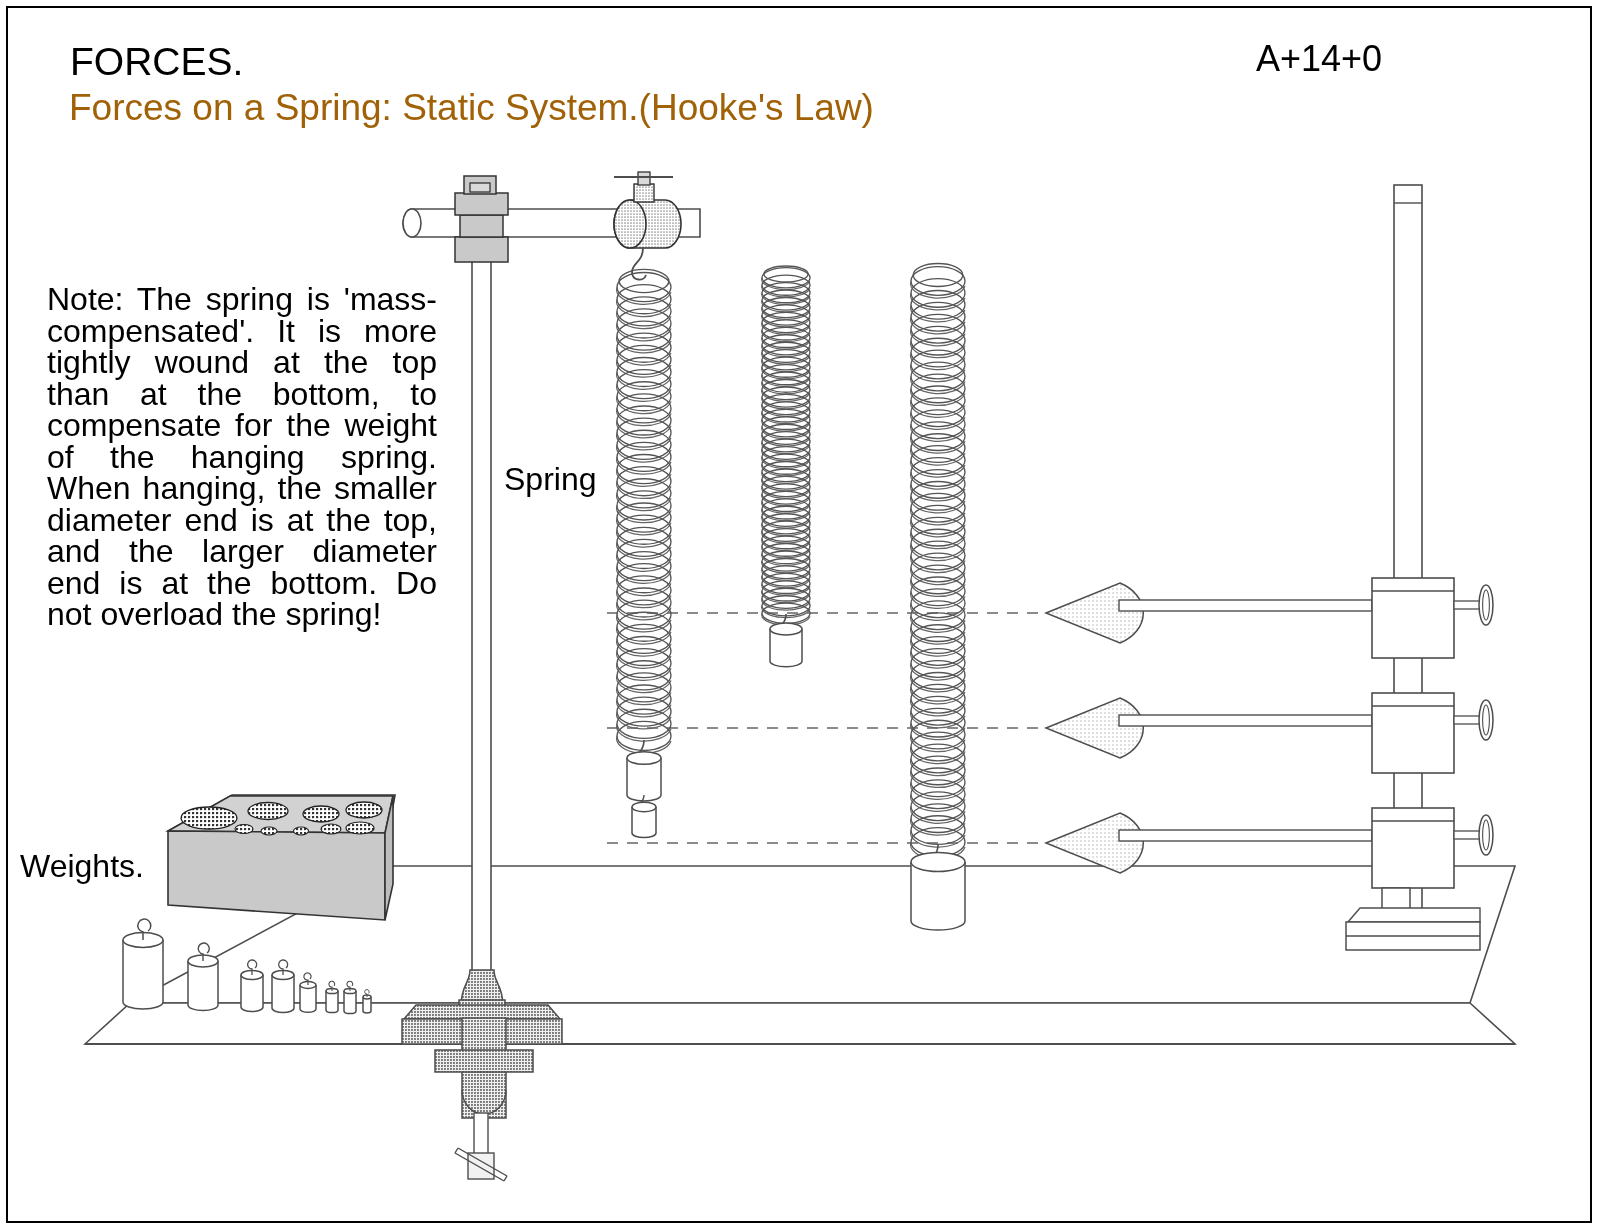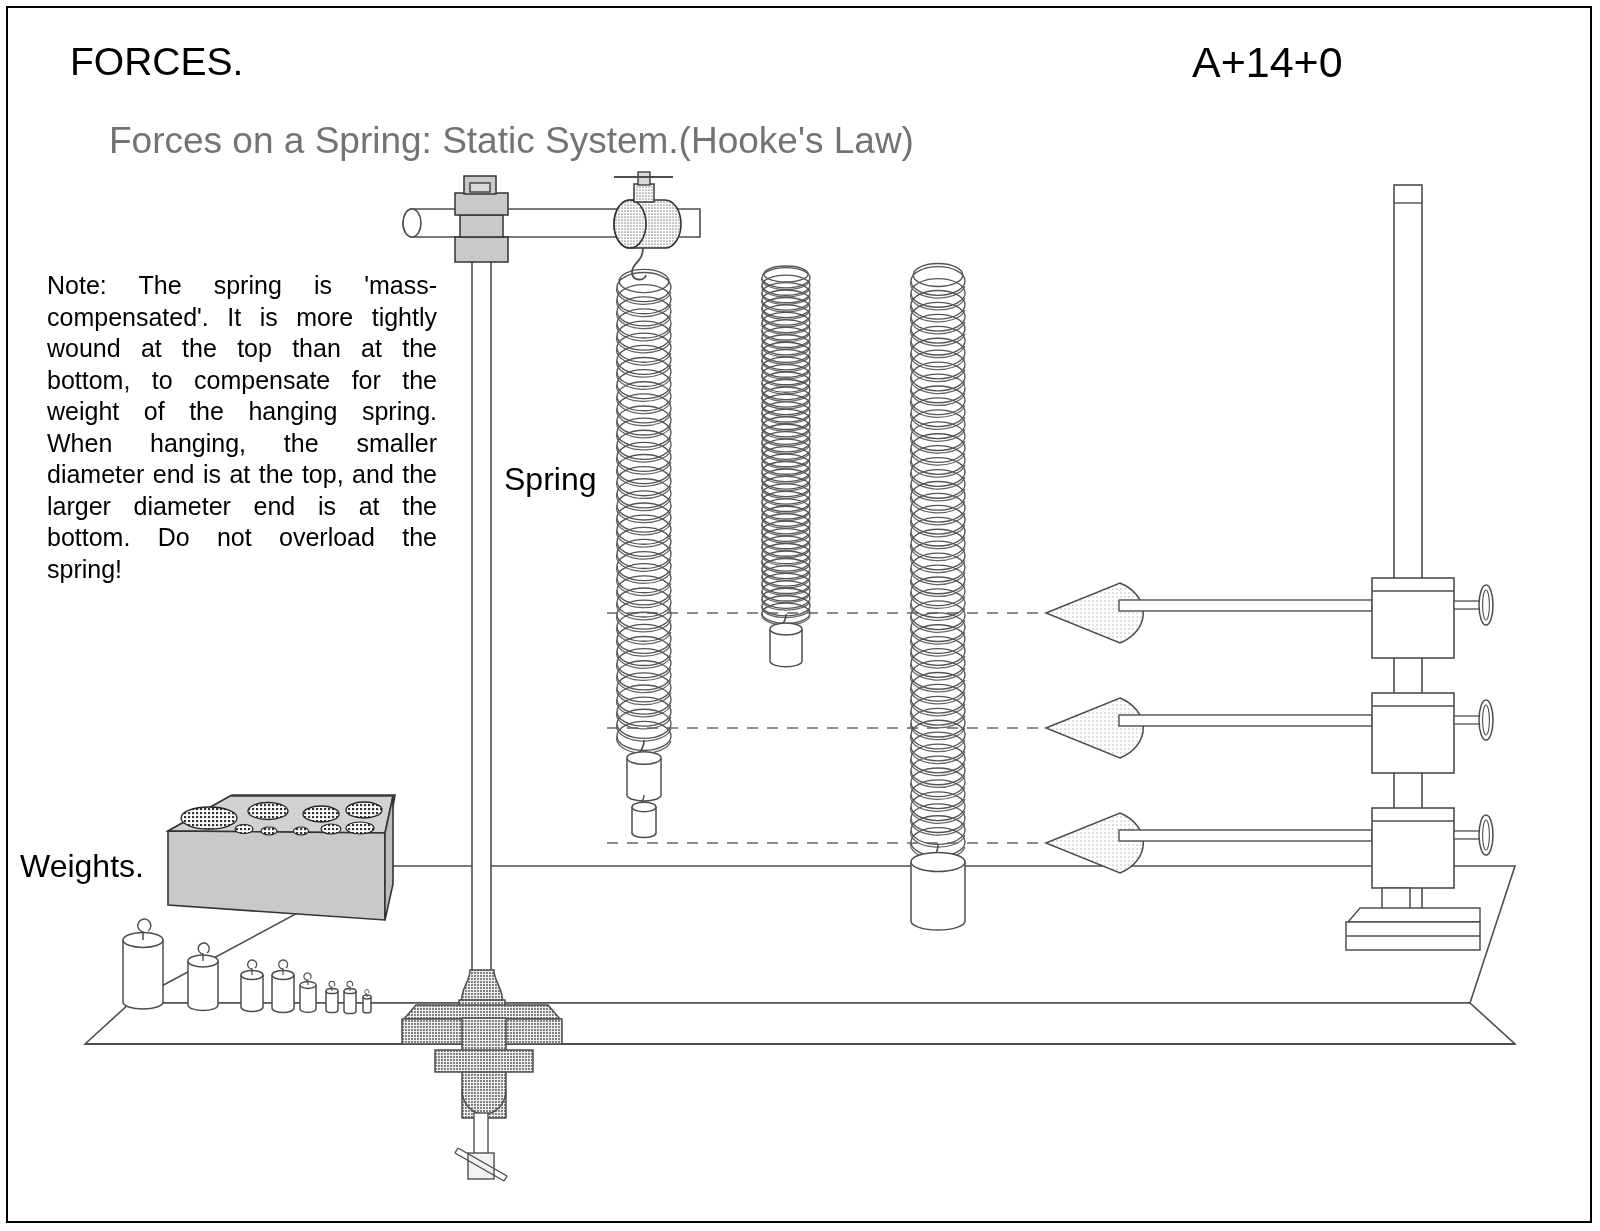--- a/index.html
+++ b/index.html
@@ -22,28 +22,28 @@
 
   .ttl{
     position:absolute;
     font-weight:normal;
     font-size:39px;
     color:#000;
     letter-spacing:0px;
     white-space:nowrap;
   }
   #title-main{left:70px;top:40px;}
-  #code{left:1192px;top:38px;font-size:43px;}
+  #code{left:1256px;top:38px;font-size:36px;}
   #subtitle{
-    position:absolute;left:69px;top:120px;
-    font-size:37px;color:#737373;white-space:nowrap;margin-left:40px;
+    position:absolute;left:69px;top:87px;
+    font-size:37px;color:#a16207;white-space:nowrap;
   }
   #note{
-    position:absolute;left:47px;top:270px;width:390px;
-    font-size:25px;line-height:31.5px;color:#000;
+    position:absolute;left:47px;top:284px;width:390px;
+    font-size:32px;line-height:31.5px;color:#000;
     text-align:justify;
     -moz-text-align-last:left;
     text-align-last:left;
   }
   .lbl{
     position:absolute;font-size:32px;color:#000;white-space:nowrap;text-align:center;
   }
   #lbl-spring{left:504px;top:461px;}
   #lbl-weights{left:20px;top:848px;}
   #lbl-scale{

